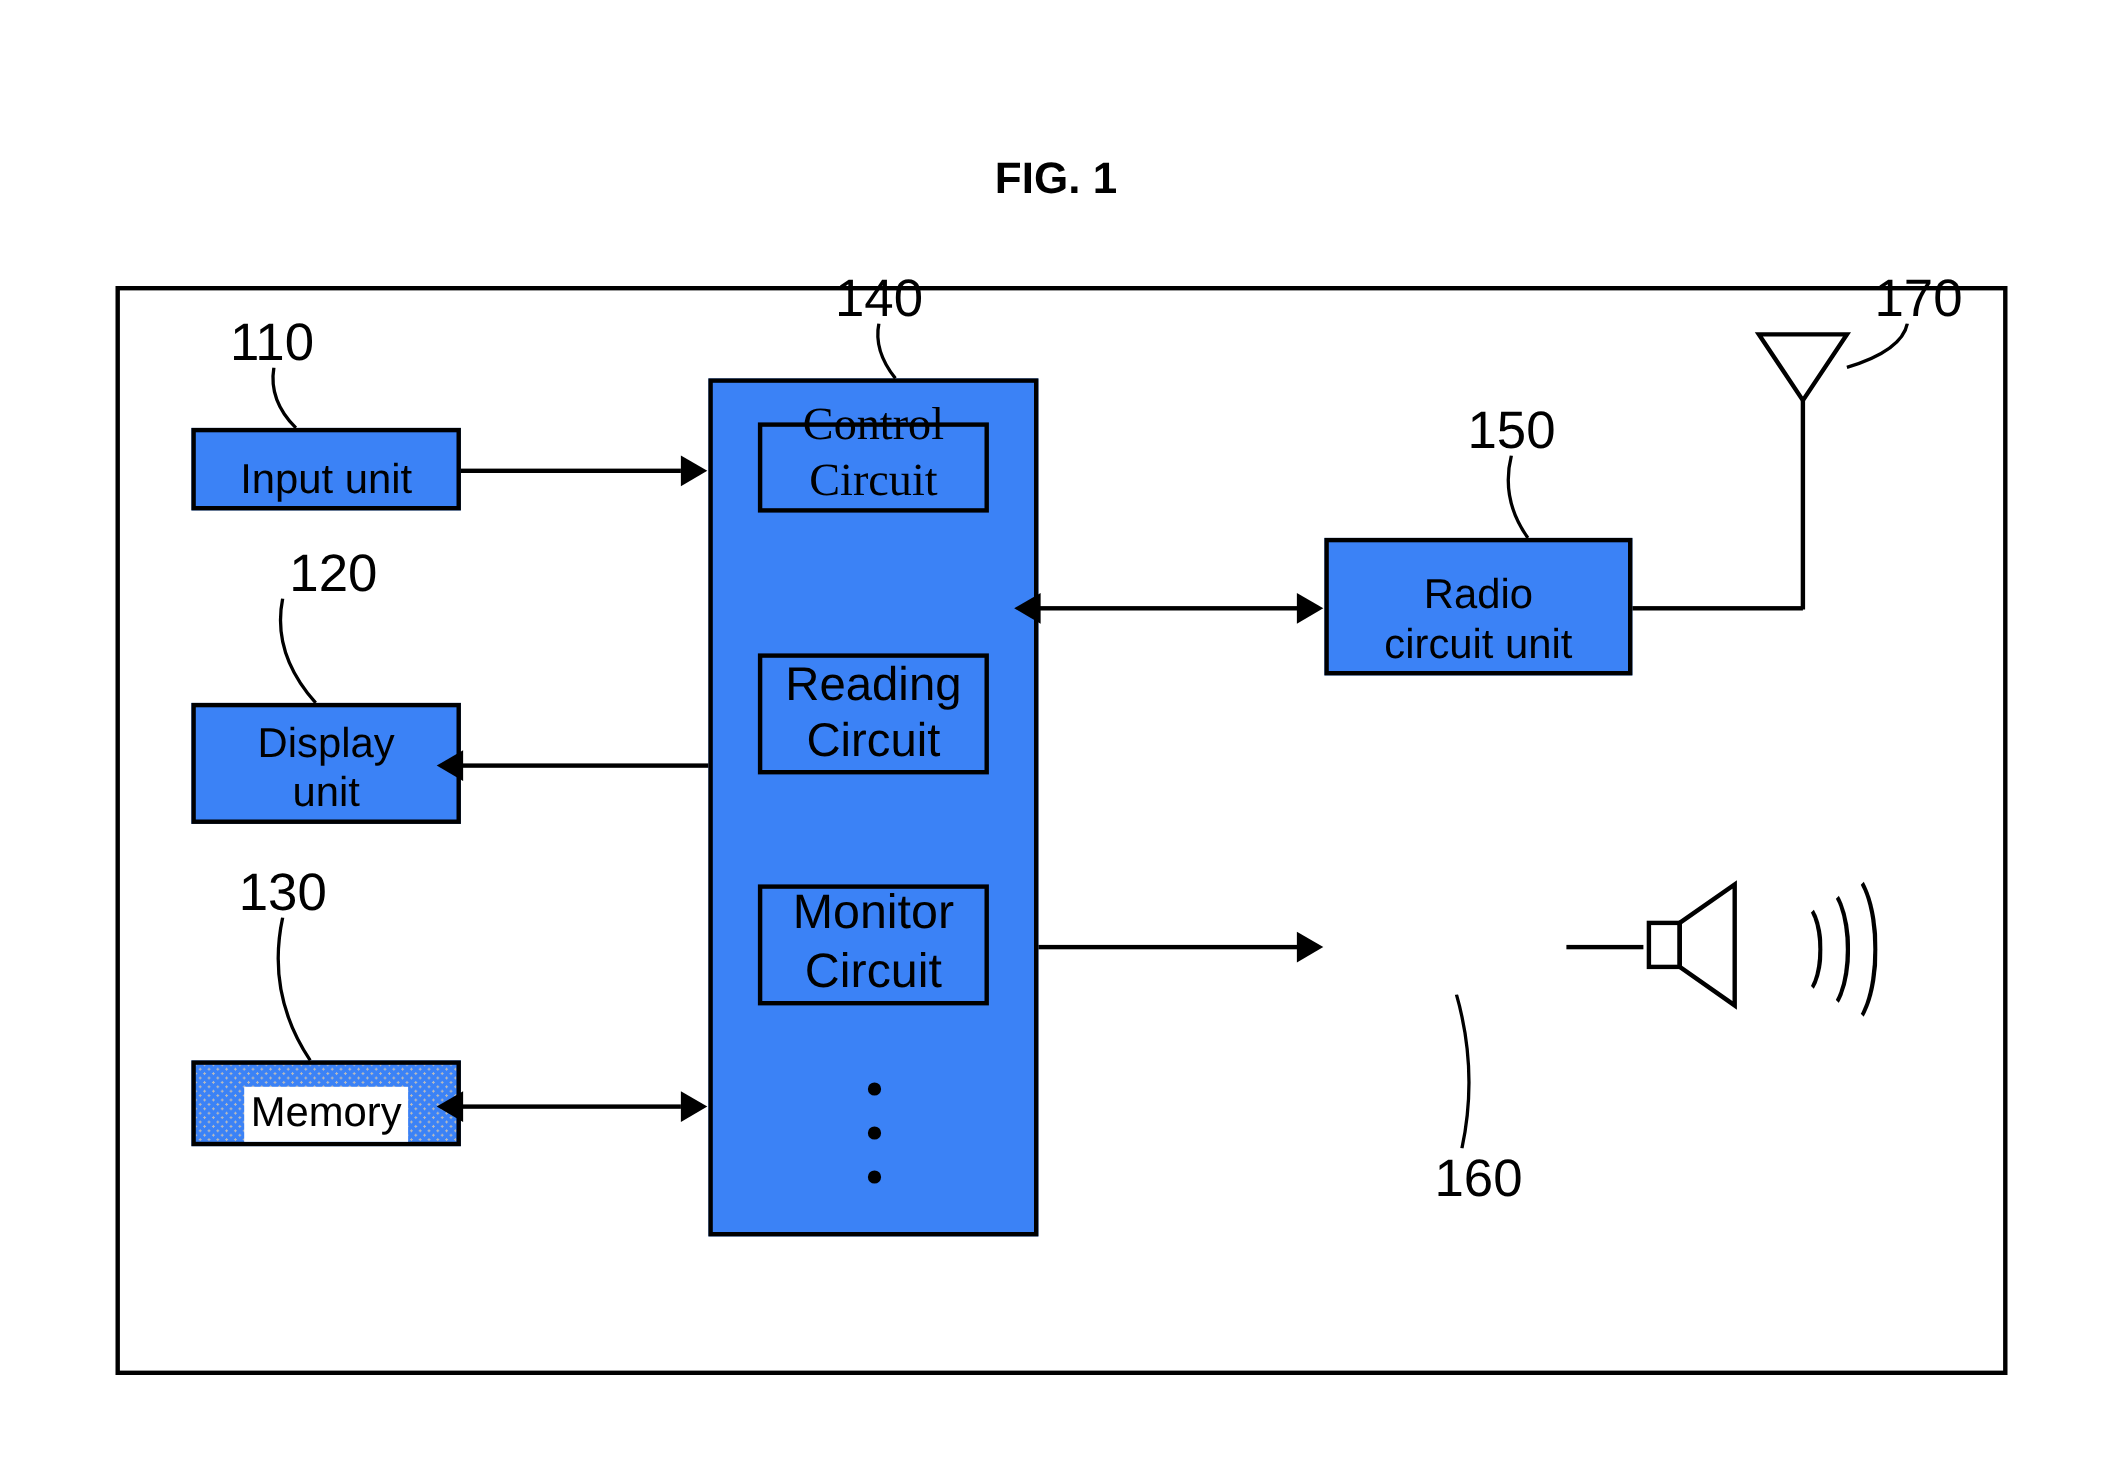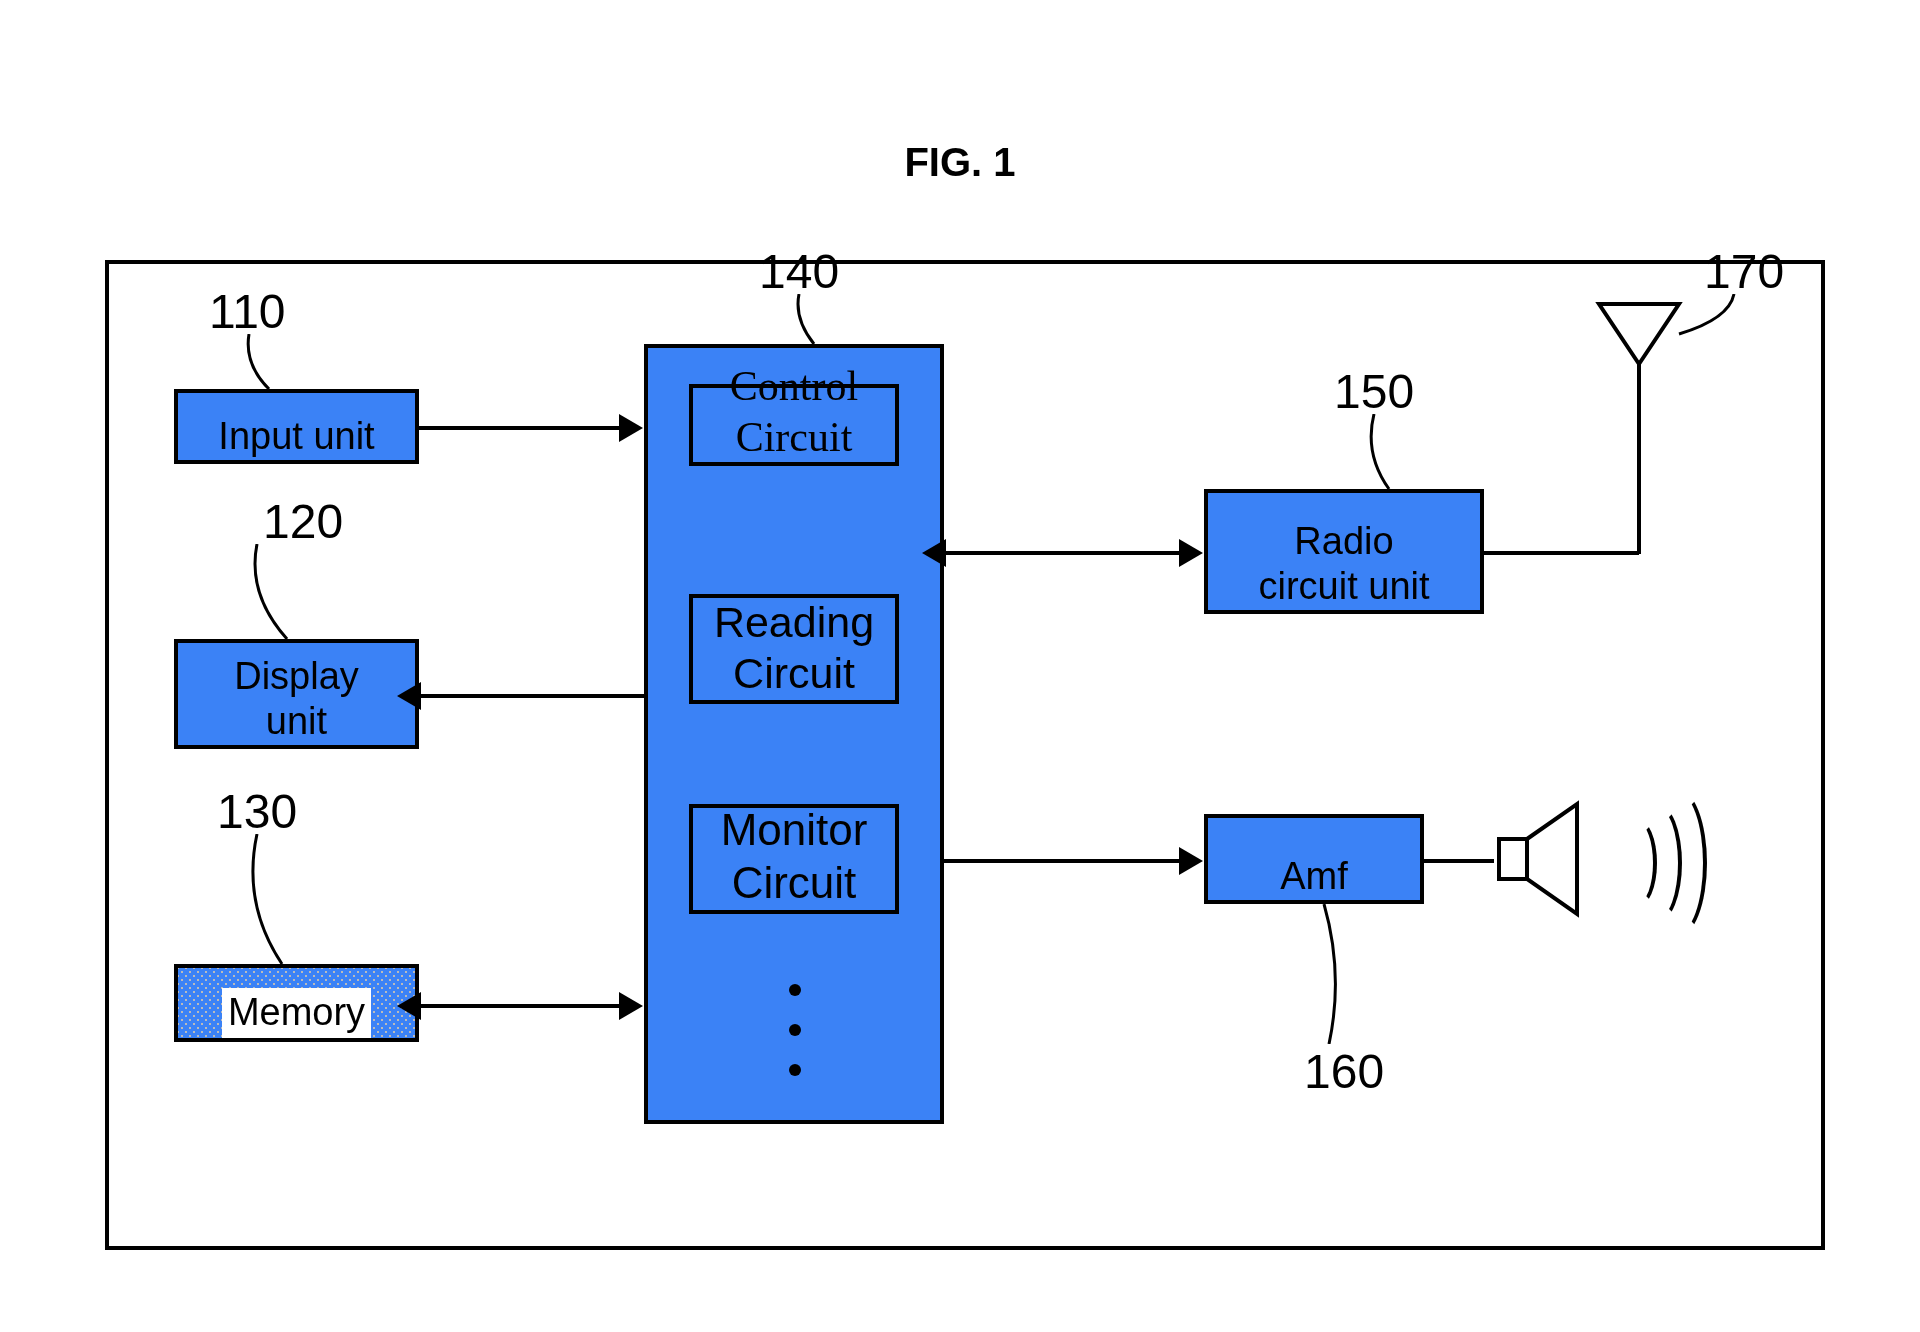--- a/index.html
+++ b/index.html
@@ -139,23 +139,20 @@
 
   <div class="dot" style="left:680px; top:720px;"></div>
   <div class="dot" style="left:680px; top:760px;"></div>
   <div class="dot" style="left:680px; top:800px;"></div>
 
   <div class="block" style="left:1095px; top:225px; width:280px; height:125px; white-space:pre-line;">
     <span>Radio
 circuit unit</span>
   </div>
 
-  <div class="block" style="left:1095px; top:550px; width:220px; height:90px;">
-    <span>Amf</span>
-  </div>
 
   <svg style="position:absolute; left:1380px; top:525px; width:140px; height:140px;" viewBox="0 0 140 140">
     <rect x="10" y="50" width="28" height="40" fill="none" stroke="#000" stroke-width="4"></rect>
     <polygon points="38,50 88,15 88,125 38,90" fill="none" stroke="#000" stroke-width="4"></polygon>
   </svg>
 
   <div class="sound-arc" style="left:1510px; top:555px; width:30px; height:80px;"></div>
   <div class="sound-arc" style="left:1525px; top:540px; width:40px; height:110px;"></div>
   <div class="sound-arc" style="left:1540px; top:525px; width:50px; height:140px;"></div>
 

